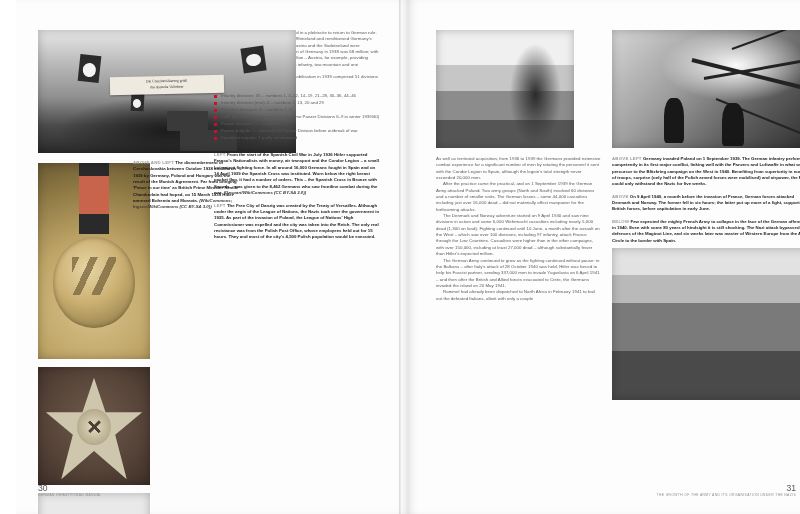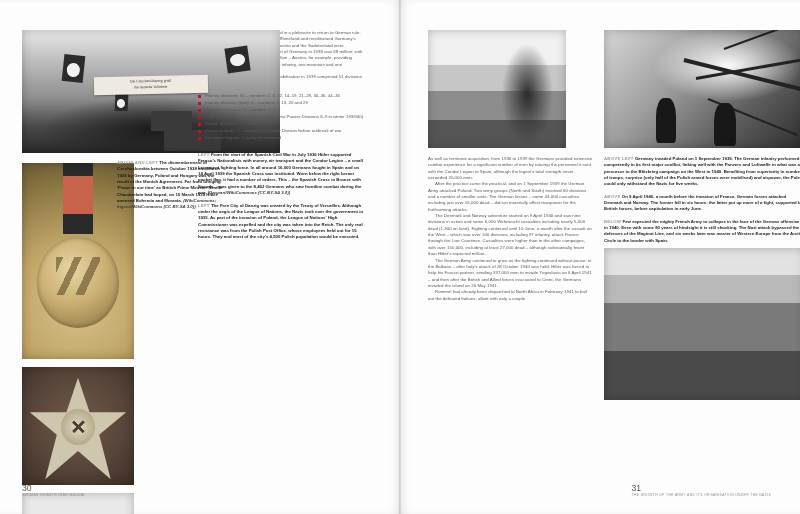--- a/index.html
+++ b/index.html
@@ -23,20 +23,21 @@
   .page {
     position: relative;
     width: 400px;
     height: 514px;
     background: #fdfdfd;
     box-sizing: border-box;
   }
   .page-left {
     padding: 30px 28px 0 22px;
     box-shadow: inset -6px 0 14px -10px rgba(0,0,0,0.35);
+    margin-left: 16px;
   }
   .page-right {
     padding: 30px 22px 0 28px;
     box-shadow: inset 6px 0 14px -10px rgba(0,0,0,0.35);
   }
   .gutter {
     position: absolute;
     left: 399px;
     top: 0;
     width: 2px;
@@ -305,21 +306,21 @@
     line-height: 10px;
   }
   .folio-txt {
     font-size: 3.3px;
     letter-spacing: 0.12em;
     color: #8e8e8e;
     text-transform: uppercase;
     line-height: 5px;
   }
   .folio-left { left: 22px; text-align: left; }
-  .folio-right { right: 29px; }
+  .folio-right { right: 4px; text-align: right; }
 
   .spacer-6 { height: 6px; }
   .spacer-8 { height: 8px; }
   .spacer-10 { height: 10px; }
   .spacer-4 { height: 4px; }
 </style>
 </head>
 <body>
 
 <div class="spread">

